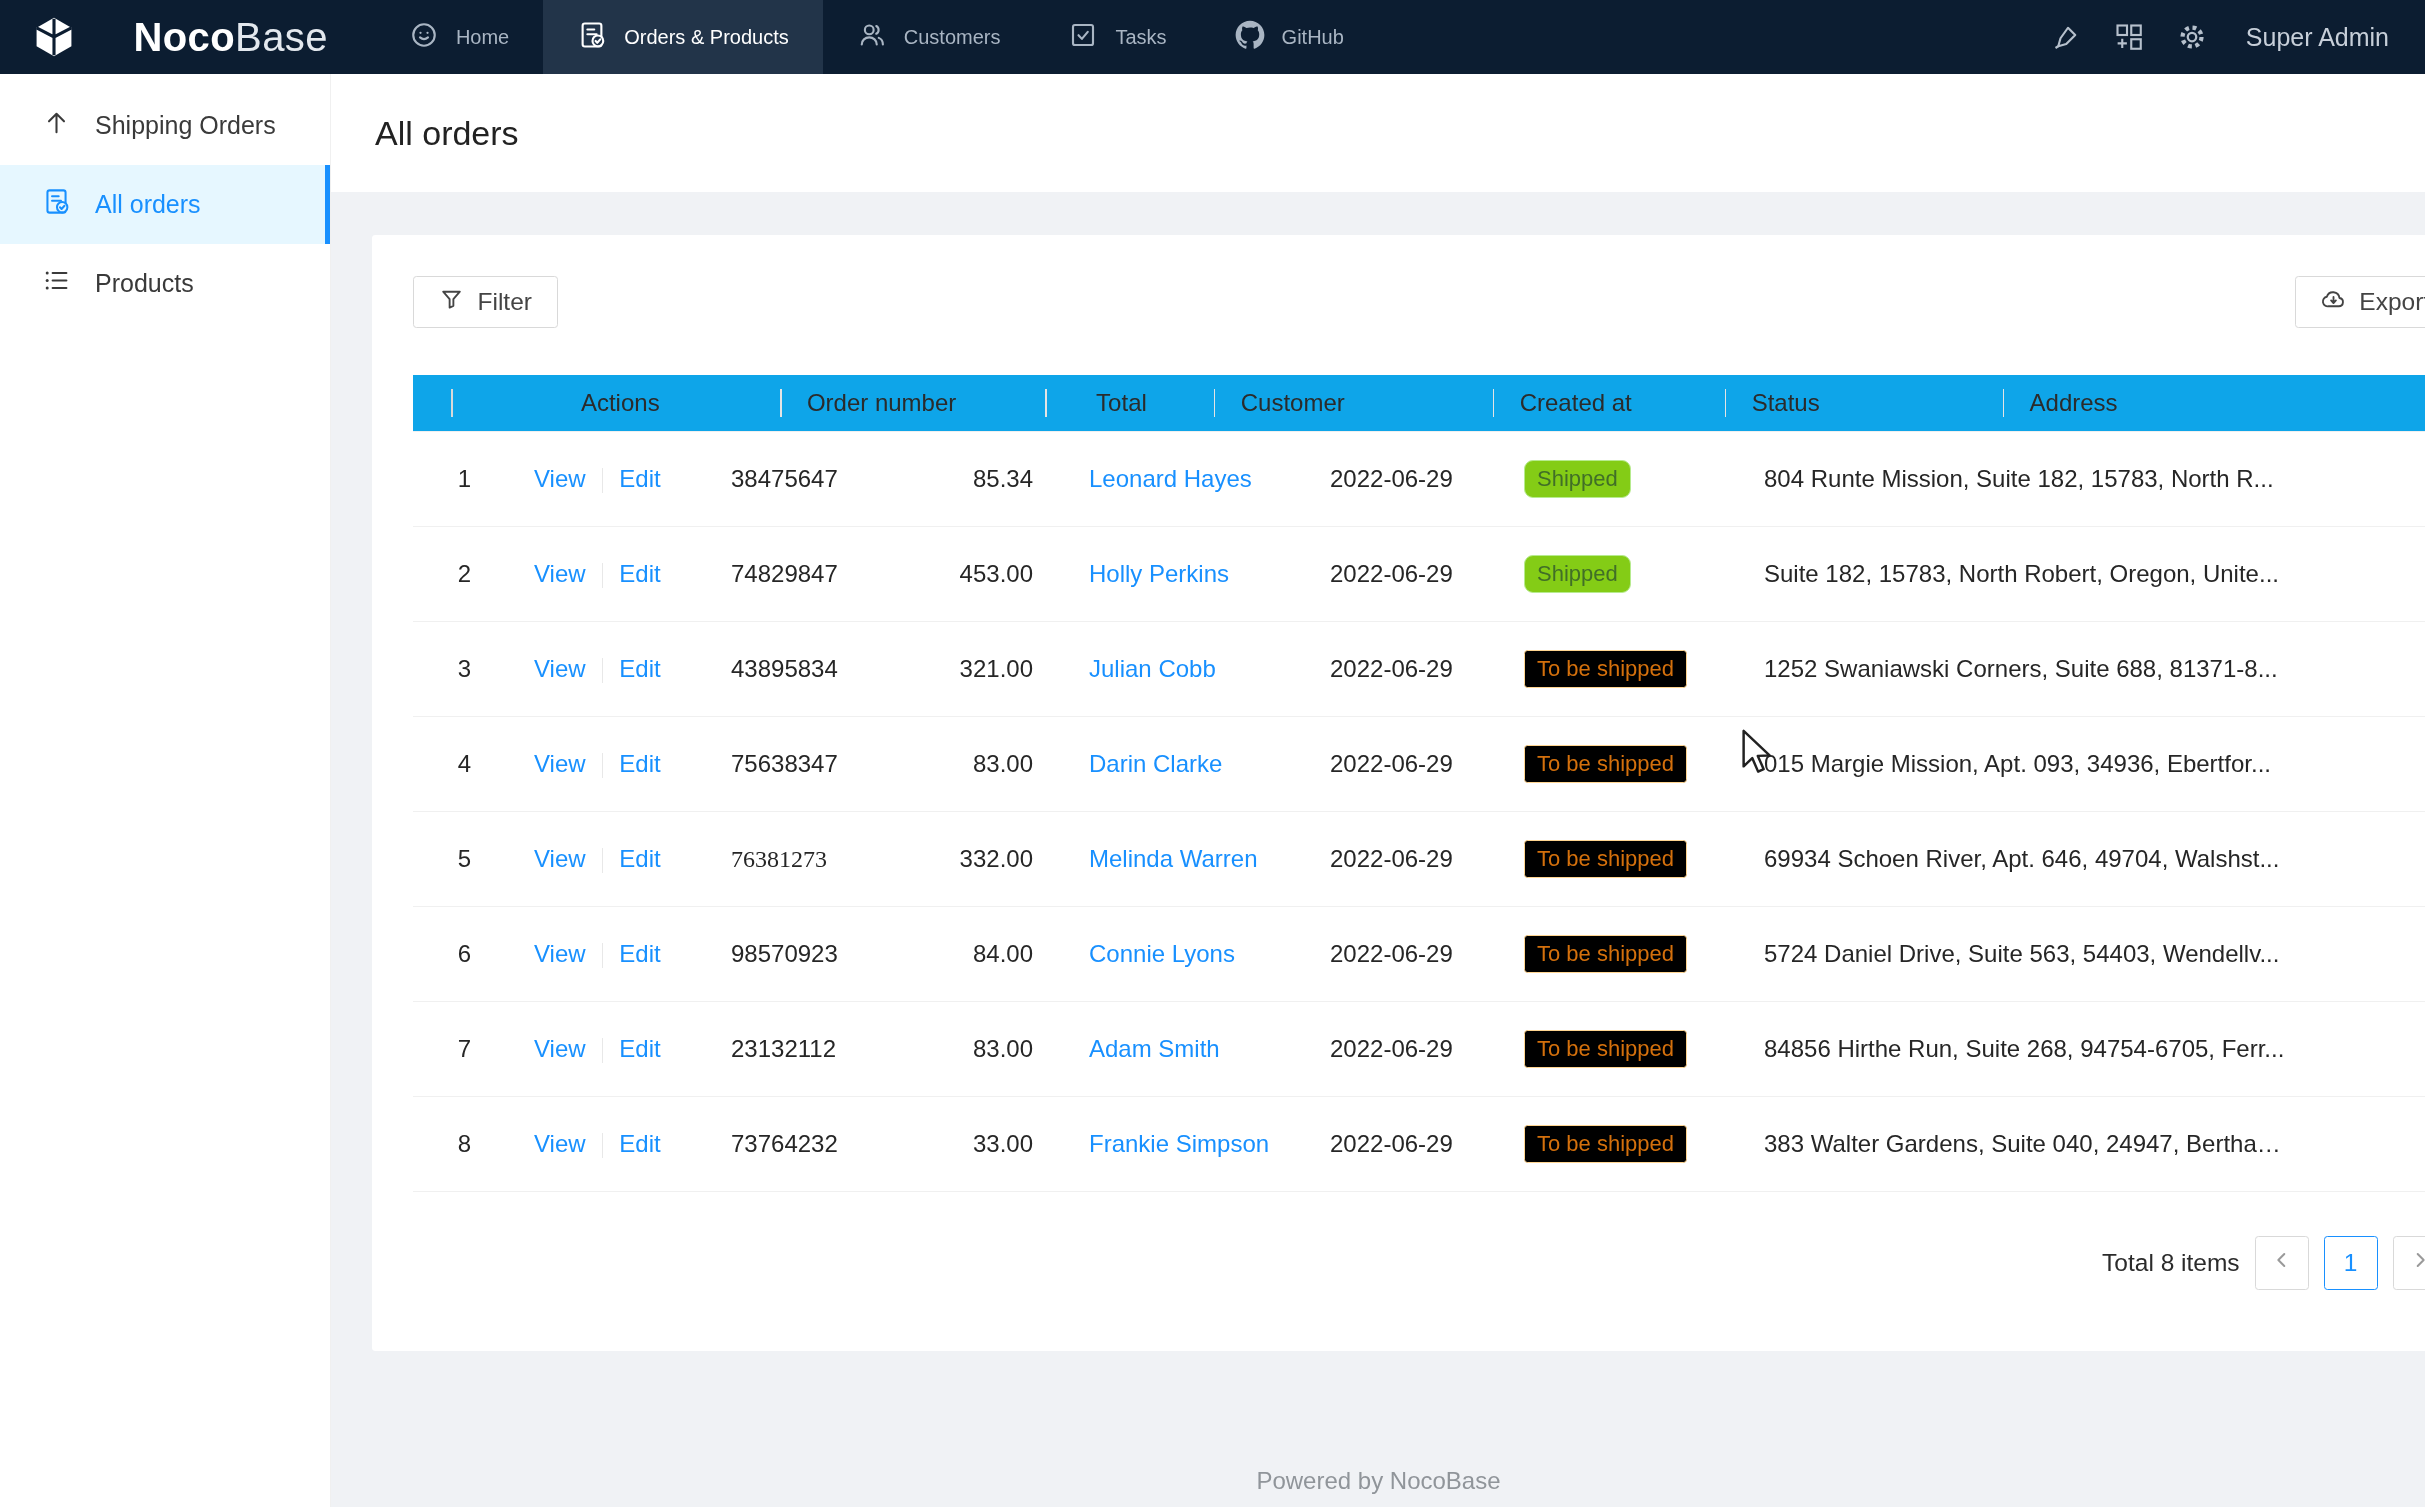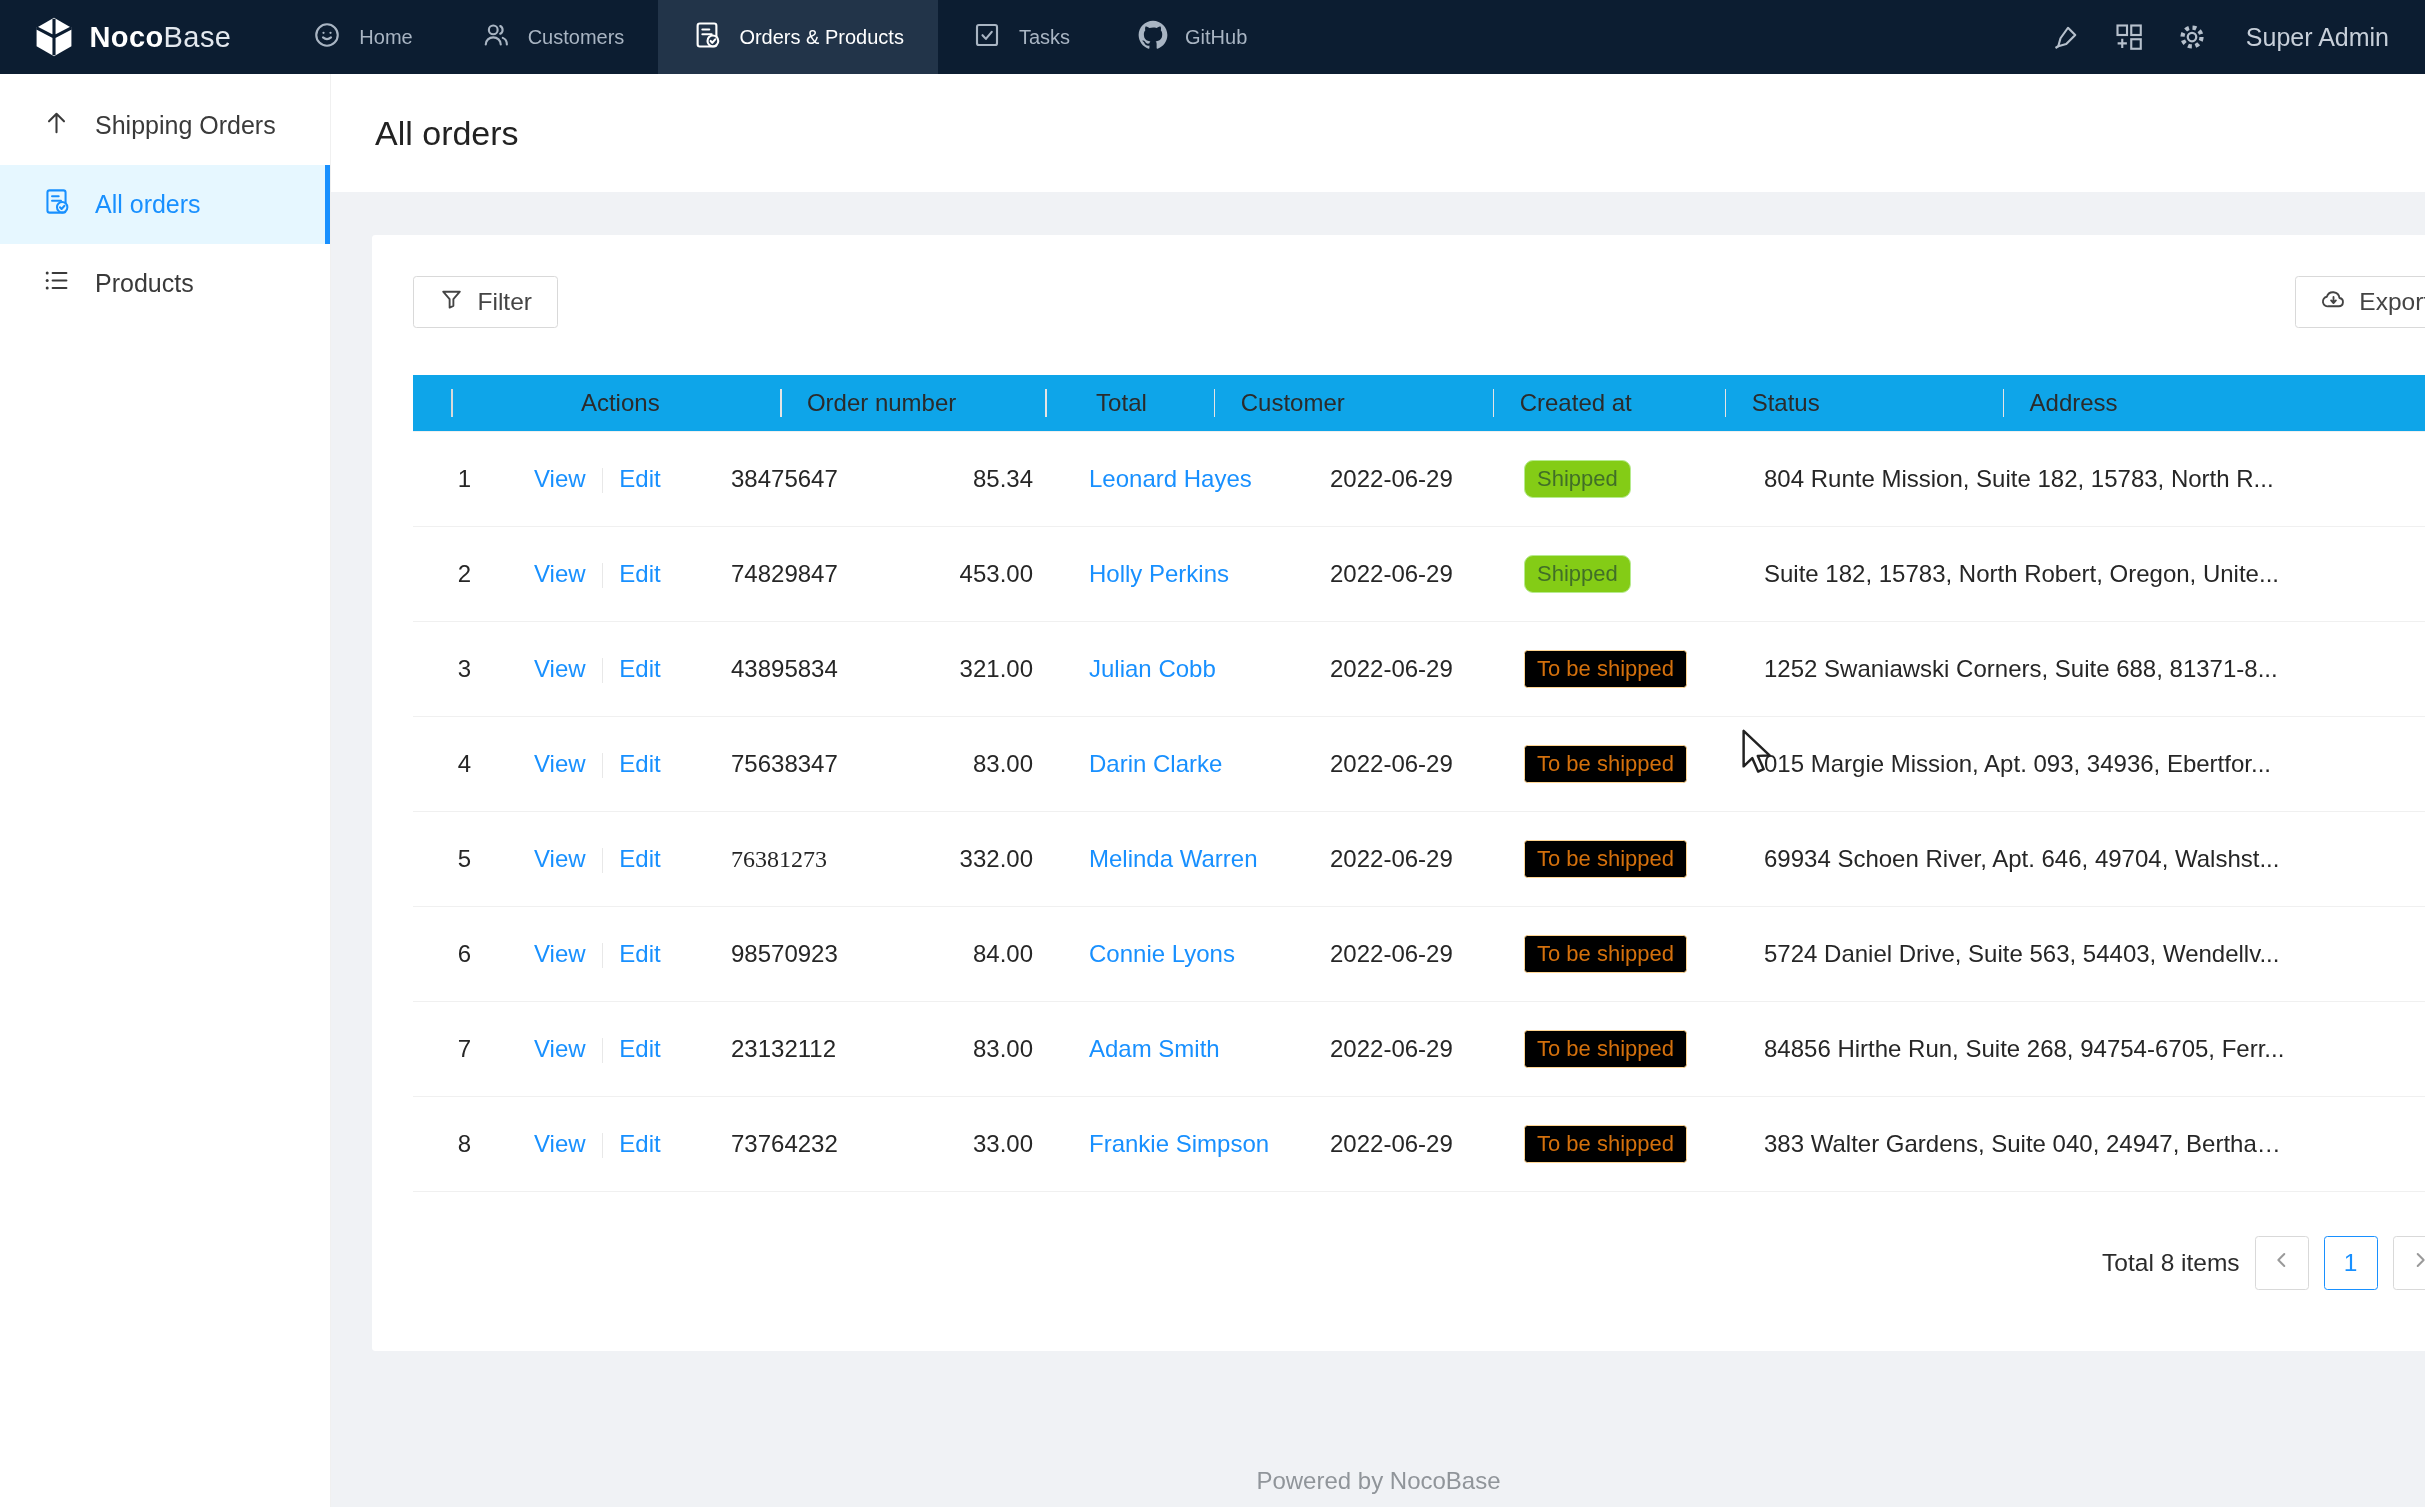--- a/index.html
+++ b/index.html
@@ -10,21 +10,21 @@
     -webkit-font-smoothing:antialiased;
   }
   
   .topnav{
     position:absolute;top:0;left:0;width:100%;height:74px;
     background:#0c1d31;display:flex;align-items:stretch;z-index:10;
     --icon-bg:#0c1d31;
   }
   .brand{display:flex;align-items:center;gap:13.5px;padding:0 47px 0 32px;}
   .brand-logo{width:44px;height:44px;display:block;}
-  .brand-text{font-size:29px;letter-spacing:0.4px;white-space:nowrap;}
+  .brand-text{font-size:40px;letter-spacing:0.4px;white-space:nowrap;margin-left:44px;}
   .brand-bold{color:#fff;font-weight:700;}
   .brand-light{color:#e3e8ee;font-weight:250;}
   .nav-menu{display:flex;align-items:stretch;}
   .nav-item{
     display:flex;align-items:center;gap:17px;padding:0 34px;
     color:#a9b5c3;font-size:20px;cursor:pointer;white-space:nowrap;
   }
   .nav-item svg{width:30px;height:30px;}
   .nav-item.active{background:#223449;color:#fff;--icon-bg:#223449;}
   .nav-right{margin-left:auto;display:flex;align-items:center;gap:0;padding-right:37px;}
@@ -135,37 +135,37 @@
   <div class="nav-menu">
       <div class="nav-item">
         <span><svg viewBox="0 0 24 24" fill="none" stroke="currentColor" stroke-width="1.7" stroke-linecap="round" stroke-linejoin="round">
             <circle cx="12" cy="12" r="8.6"></circle>
             <circle cx="9.2" cy="10.2" r="0.9" fill="currentColor" stroke="none"></circle>
             <circle cx="14.8" cy="10.2" r="0.9" fill="currentColor" stroke="none"></circle>
             <path d="M8.8 13.9 q3.2 2.7 6.4 0"></path>
           </svg></span>
         <span>Home</span>
       </div>
+      <div class="nav-item active">
+        <span><svg viewBox="0 0 24 24" fill="none" stroke="currentColor" stroke-width="1.7" stroke-linecap="round" stroke-linejoin="round">
+            <rect x="4.5" y="2.8" width="15" height="18.4" rx="1.8"></rect>
+            <path d="M8.3 7.6 h5.5 M8.3 11.4 h7.4"></path>
+            <circle cx="16.7" cy="16.7" r="4.3" fill="var(--icon-bg,#fff)"></circle>
+            <path d="M14.9 16.8 l1.3 1.4 2.4-2.7"></path>
+          </svg></span>
+        <span>Orders &amp; Products</span>
+      </div>
       <div class="nav-item">
         <span><svg viewBox="0 0 24 24" fill="none" stroke="currentColor" stroke-width="1.7" stroke-linecap="round" stroke-linejoin="round">
             <circle cx="9.8" cy="7.9" r="3.5"></circle>
             <path d="M3.8 19.6 c0-3.4 2.7-5.7 6-5.7 s6 2.3 6 5.7"></path>
             <path d="M15.4 4.8 a3.5 3.5 0 0 1 0 6.2"></path>
             <path d="M17.4 14.3 c2 .8 3.3 2.5 3.3 5.3"></path>
           </svg></span>
         <span>Customers</span>
-      </div>
-      <div class="nav-item active">
-        <span><svg viewBox="0 0 24 24" fill="none" stroke="currentColor" stroke-width="1.7" stroke-linecap="round" stroke-linejoin="round">
-            <rect x="4.5" y="2.8" width="15" height="18.4" rx="1.8"></rect>
-            <path d="M8.3 7.6 h5.5 M8.3 11.4 h7.4"></path>
-            <circle cx="16.7" cy="16.7" r="4.3" fill="var(--icon-bg,#fff)"></circle>
-            <path d="M14.9 16.8 l1.3 1.4 2.4-2.7"></path>
-          </svg></span>
-        <span>Orders &amp; Products</span>
       </div>
       <div class="nav-item">
         <span><svg viewBox="0 0 24 24" fill="none" stroke="currentColor" stroke-width="1.7" stroke-linecap="round" stroke-linejoin="round">
             <rect x="4" y="4" width="16" height="16" rx="1.5"></rect>
             <path d="M8.4 12.2 l2.7 2.9 4.7-5.6"></path>
           </svg></span>
         <span>Tasks</span>
       </div>
       <div class="nav-item">
         <span><svg viewBox="0 0 24 24" fill="currentColor">

